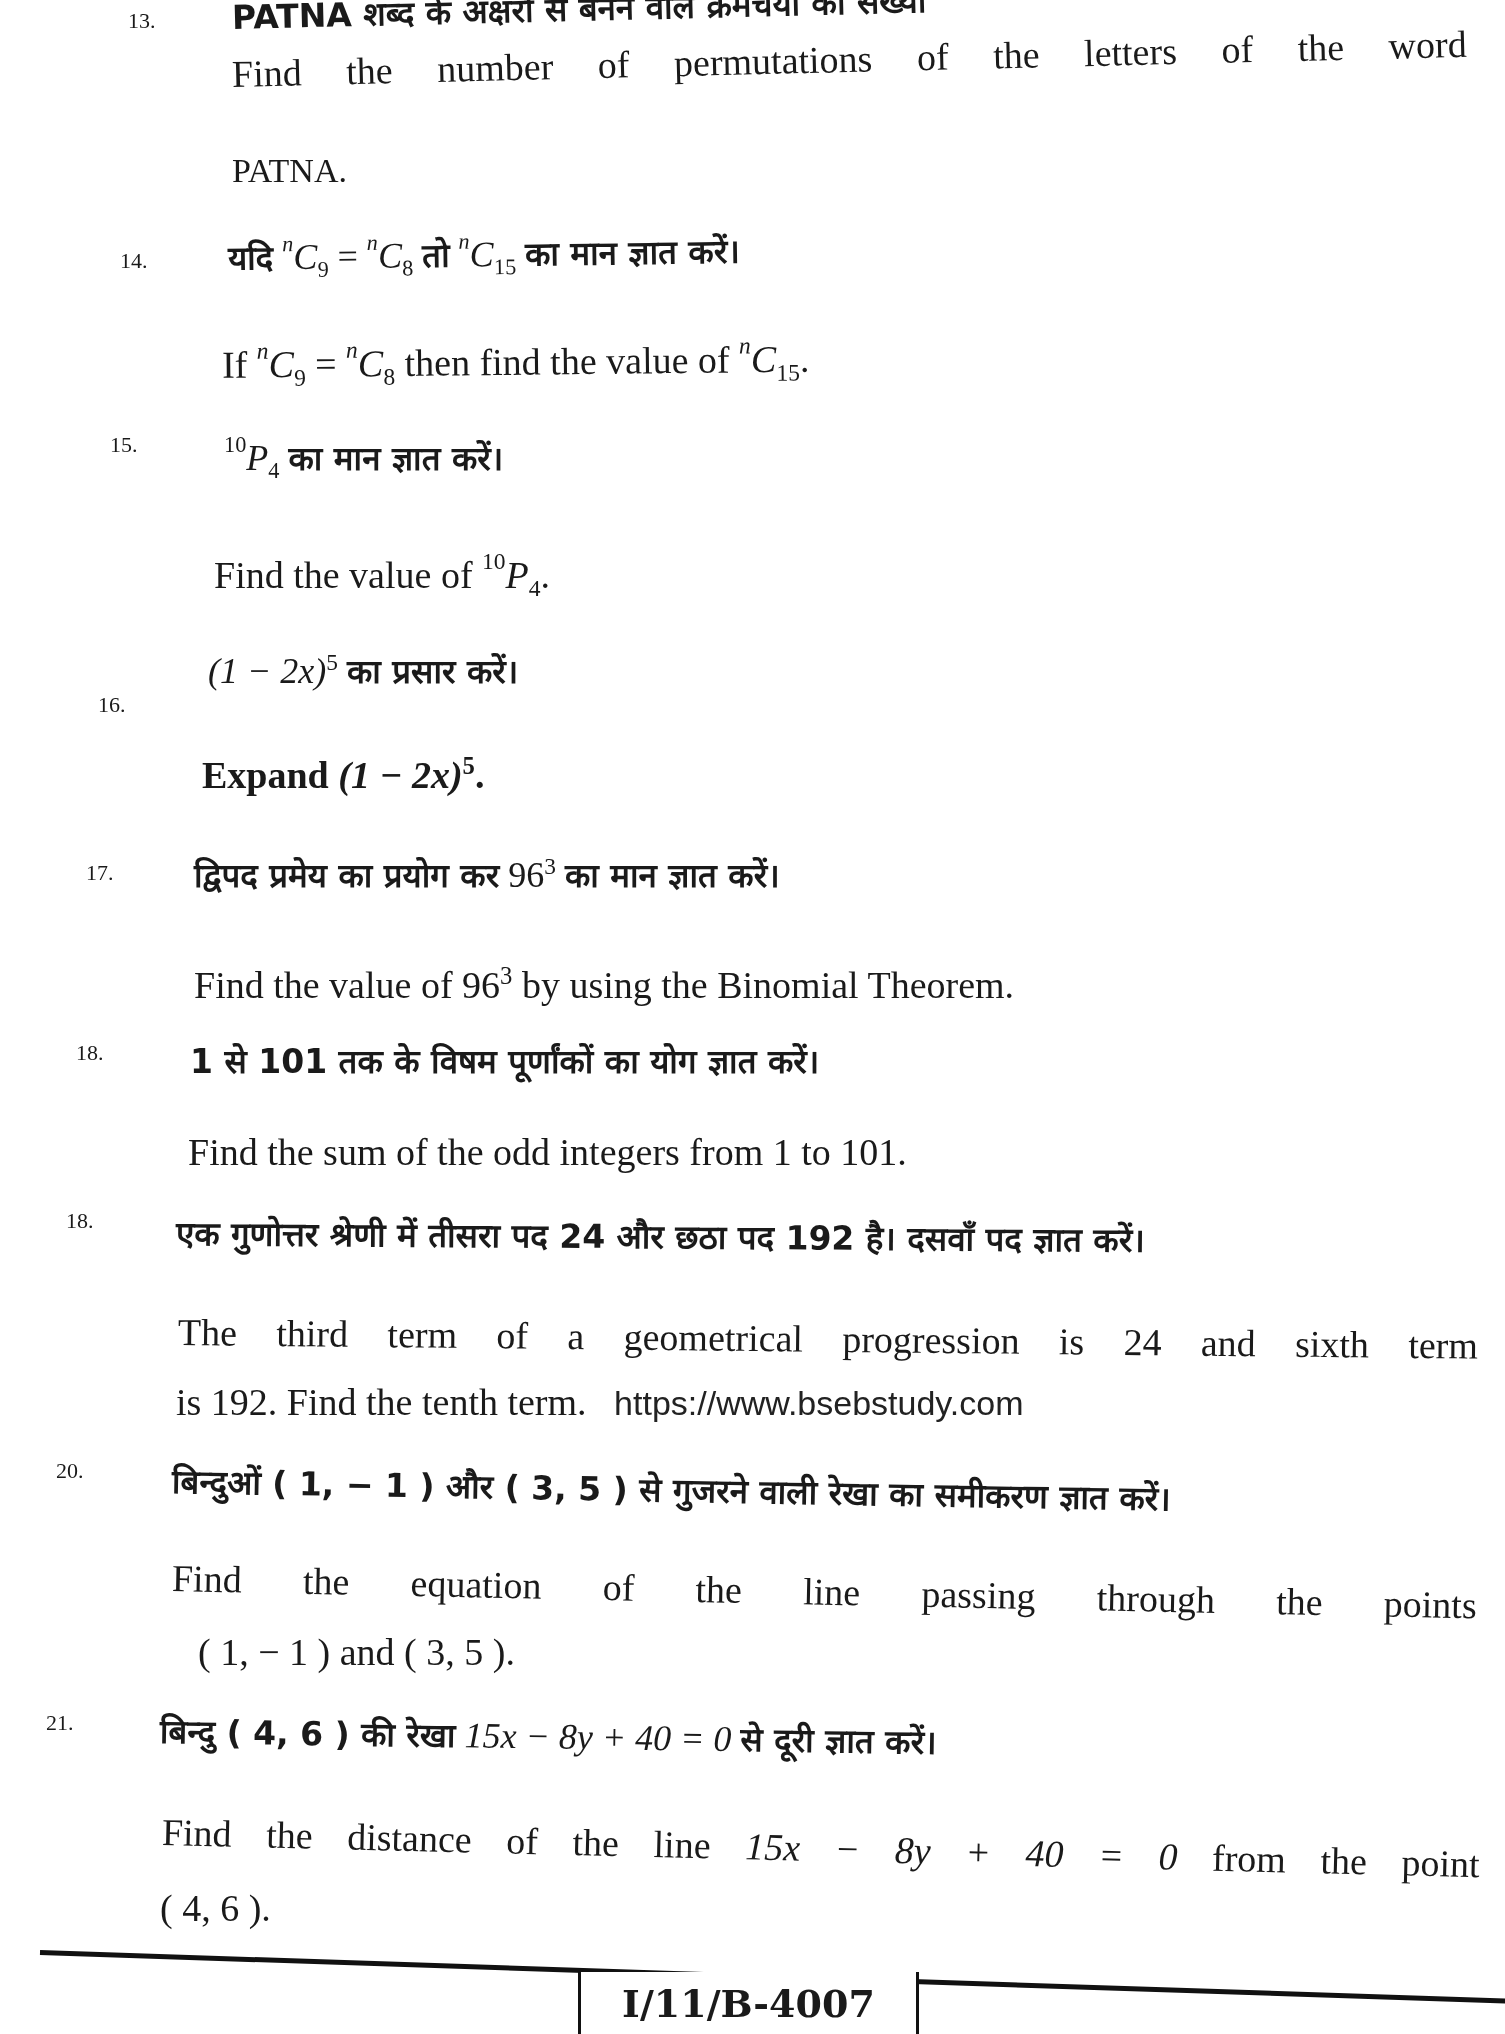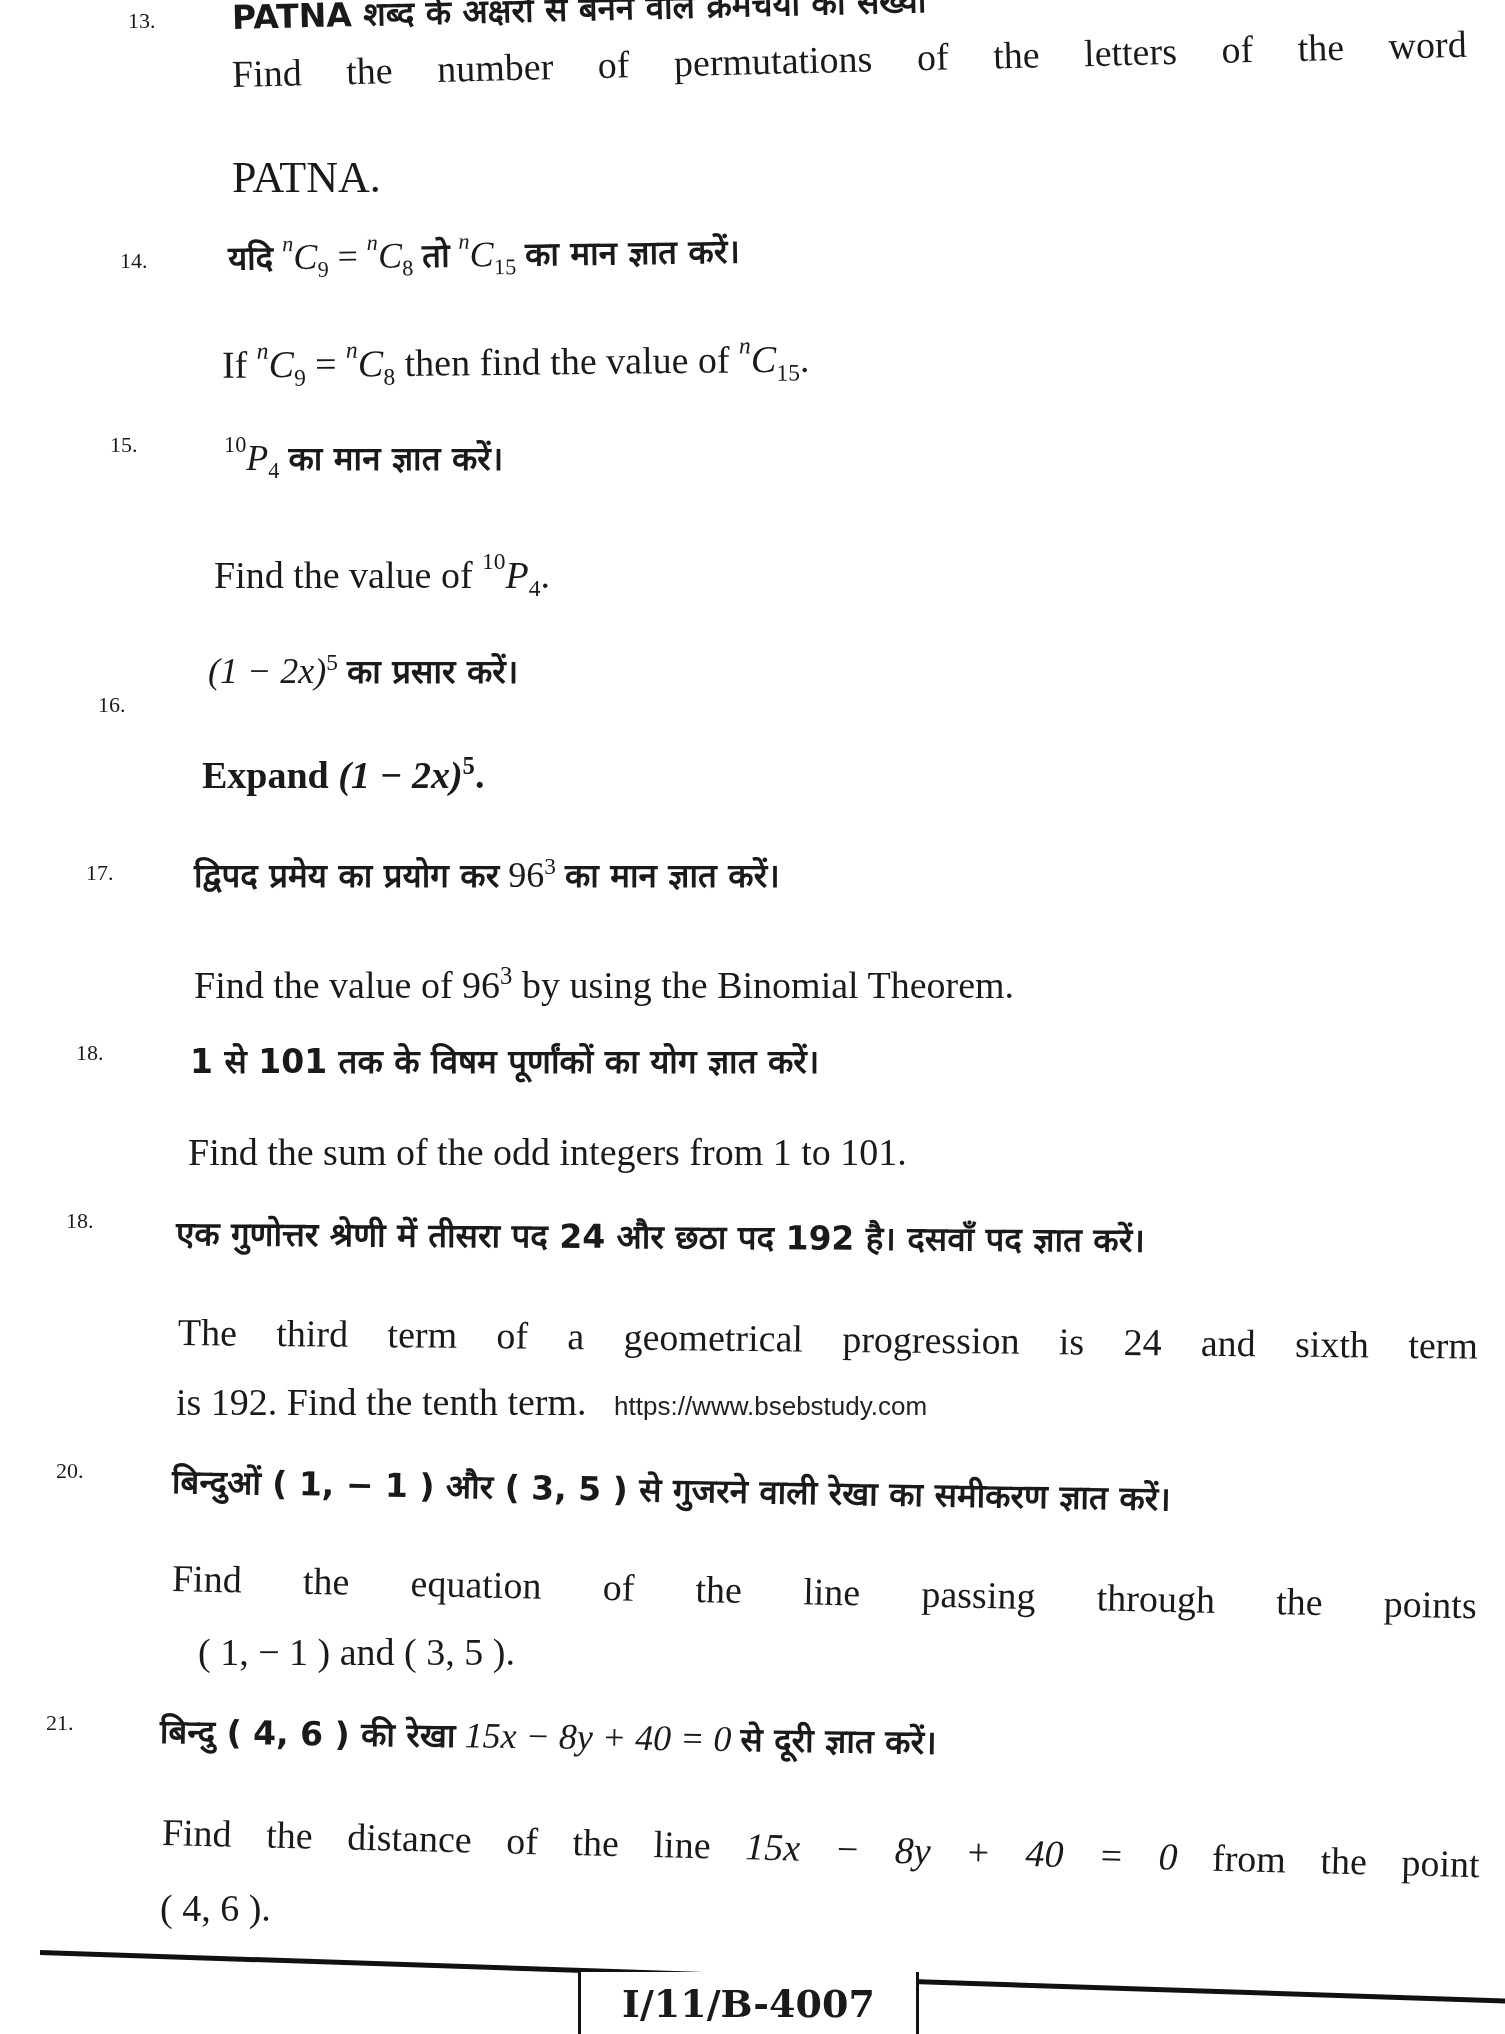--- a/index.html
+++ b/index.html
@@ -16,42 +16,42 @@
     position: absolute; font-size: 36px; white-space: nowrap;
     font-family: "Liberation Serif", "DejaVu Serif", serif;
   }
   .hi { font-weight: bold; font-family: "DejaVu Sans", sans-serif; font-size: 33px; }
   .en { font-family: "Liberation Serif", serif; font-size: 38px; }
   .just { text-align: justify; text-align-last: justify; white-space: normal; }
   sup.pre { font-size: 0.62em; vertical-align: 0.8em; font-style: italic; }
   .it { font-style: italic; }
   sub { font-size: 0.62em; }
   .url {
-    font-family: "Liberation Sans", sans-serif; font-size: 26px; color: #222;
+    font-family: "Liberation Sans", sans-serif; font-size: 34px; color: #222;
     margin-left: 18px;
   }
   .rule {
     position: absolute; left: 40px; top: 1950px; width: 1500px; height: 5px;
     background: #111; transform: rotate(1.9deg); transform-origin: left center;
   }
   .code-box {
     position: absolute; left: 578px; top: 1972px; width: 335px; height: 70px;
     border-left: 3px solid #111; border-right: 3px solid #111;
     font-family: "DejaVu Serif", serif; font-weight: bold; font-size: 38px;
     text-align: center; line-height: 64px; background: #fff;
   }
 </style>
 </head>
 <body>
 
 <div class="q">
   <span class="num" style="left:128px; top:8px;">13.</span>
   <span class="line hi" style="left:232px; top:-6px; transform:rotate(-1.4deg); transform-origin:left;">PATNA शब्द के अक्षरों से बनने वाले क्रमचयों की संख्या</span>
   <span class="line en just" style="left:232px; top:52px; width:1235px; transform:rotate(-1.4deg); transform-origin:left;">Find the number of permutations of the letters of the word</span>
-  <span class="line en" style="left:232px; top:152px; font-size:44px;">PATNA.</span>
+  <span class="line en" style="left:232px; top:152px; font-size:34px;">PATNA.</span>
 </div>
 
 <div class="q">
   <span class="num" style="left:120px; top:248px;">14.</span>
   <span class="line" style="left:228px; top:232px; transform:rotate(-0.8deg); transform-origin:left;">
     <span class="hi">यदि</span>
     <sup class="pre">n</sup><span class="it">C</span><sub>9</sub>
     <span>=</span>
     <sup class="pre">n</sup><span class="it">C</span><sub>8</sub>
     <span class="hi">तो</span>

